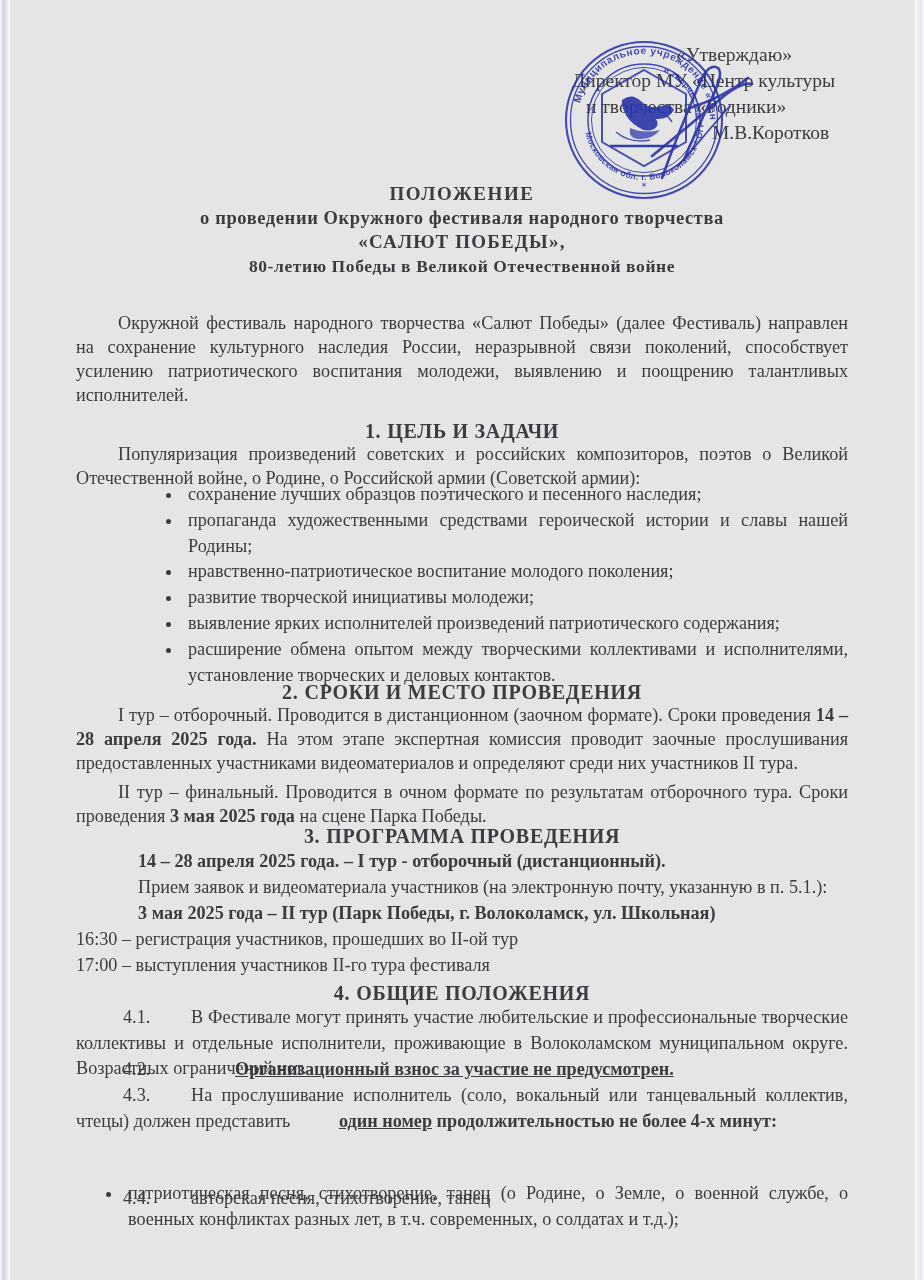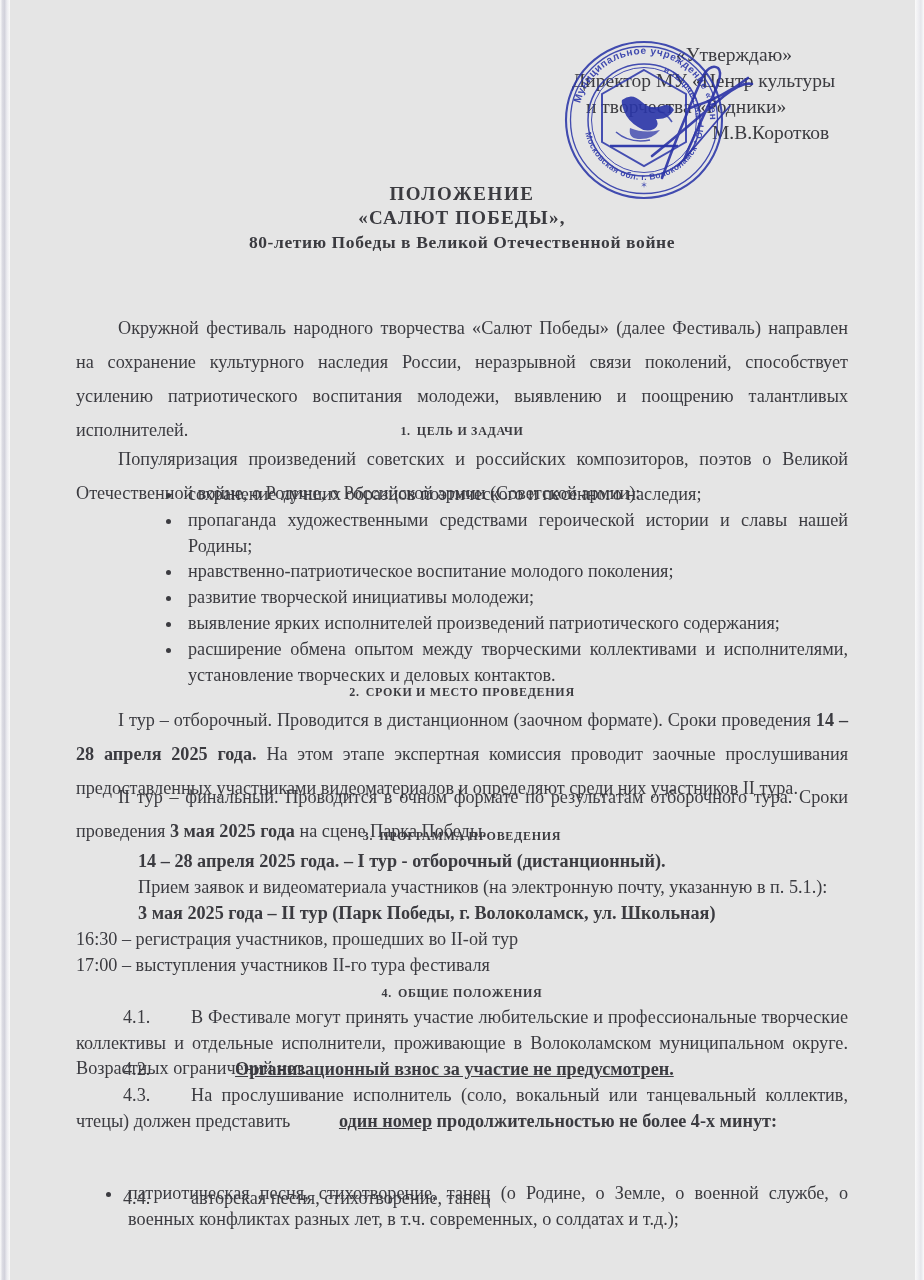--- a/index.html
+++ b/index.html
@@ -99,35 +99,35 @@
   .doc-title .t-name { letter-spacing: 1.2px; }
   .doc-title .t-ded  { font-size: 17.5px; }
 
   
   p.body {
     position: absolute;
     left: 0;
     width: 772px;
     margin: 0;
     font-size: 18.2px;
-    line-height: 34px;
+    line-height: 24px;
     text-align: justify;
     text-indent: 42px;
     -webkit-hyphens: none;
     hyphens: none;
   }
 
   h2.section {
     position: absolute;
     left: 0;
     width: 772px;
     margin: 0;
     text-align: center;
     font-weight: bold;
-    font-size: 12px;
+    font-size: 20px;
     line-height: 24px;
     letter-spacing: .7px;
   }
   h2.section .num { margin-right: 6px; }
 
   ul.bullets {
     position: absolute;
     left: 0;
     width: 772px;
     margin: 0;
@@ -241,20 +241,21 @@
       <g stroke="#2b33a6" fill="none" stroke-width="2.6" stroke-linecap="round" opacity="0.9">
         <path d="M30 130 C 42 96, 56 62, 70 30 C 74 22, 80 16, 86 20 C 92 25, 84 42, 76 58 C 68 76, 58 96, 52 112"></path>
         <path d="M20 108 C 40 92, 66 70, 92 48 C 102 40, 112 34, 120 36"></path>
         <path d="M58 60 C 76 54, 96 46, 116 30"></path>
         <path d="M46 118 C 62 100, 80 78, 98 58" stroke-width="1.8"></path>
       </g>
     </svg>
 
     <div class="doc-title" data-name="document-title-block">
       <div class="t-main" data-name="page-title">ПОЛОЖЕНИЕ</div>
+      <div class="t-sub" data-name="document-subtitle">о проведении Окружного фестиваля народного творчества</div>
       <div class="t-name" data-name="festival-name">«САЛЮТ ПОБЕДЫ»,</div>
       <div class="t-ded" data-name="dedication-line-2">80-летию Победы в Великой Отечественной войне</div>
     </div>
 
     <p class="body" style="top:311px;" data-name="intro-paragraph">Окружной фестиваль народного творчества «Салют Победы» (далее Фестиваль) направлен на сохранение культурного наследия России, неразрывной связи поколений, способствует усилению патриотического воспитания молодежи, выявлению и поощрению талантливых исполнителей.</p>
 
     <h2 class="section" style="top:419px;" data-name="section-1-heading">
       <span class="num" data-name="section-1-number">1.</span><span data-name="section-1-title">ЦЕЛЬ И ЗАДАЧИ</span>
     </h2>
     <p class="body" style="top:442px;" data-name="section-1-intro">Популяризация произведений советских и российских композиторов, поэтов о Великой Отечественной войне, о Родине, о Российской армии (Советской армии):</p>

